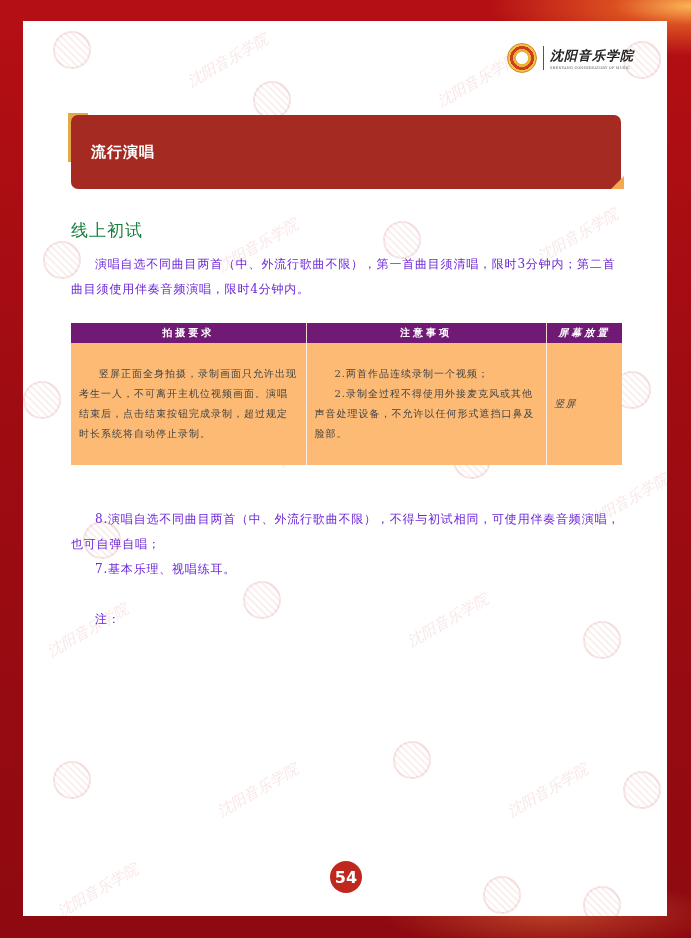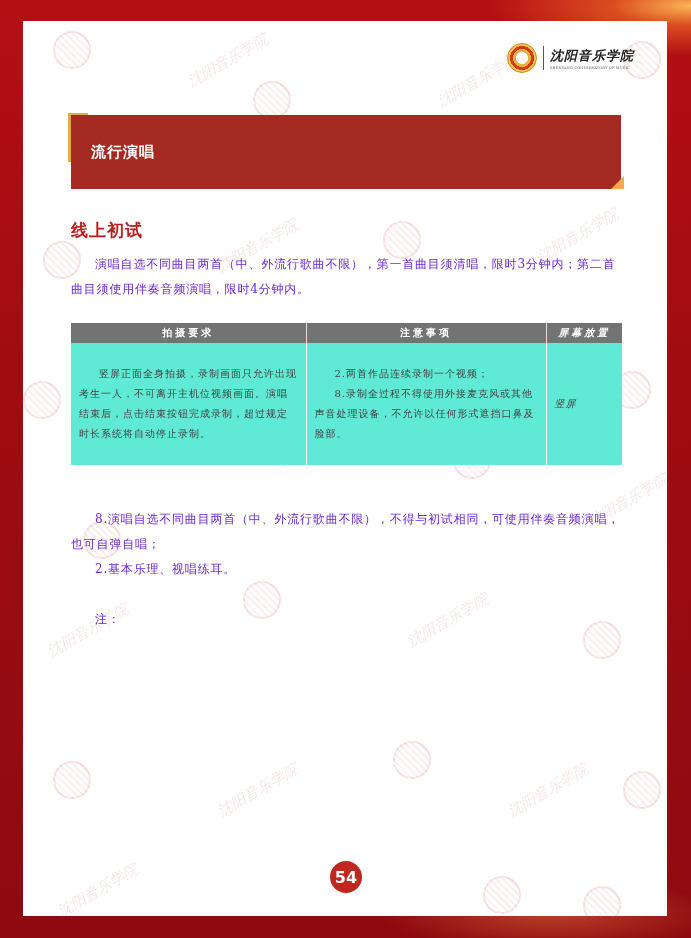--- a/index.html
+++ b/index.html
@@ -41,55 +41,56 @@
     border: 1px solid #c98b2b;
   }
   .logo-divider { width: 1px; height: 24px; background: #555; margin: 0 6px; }
   .logo-text { display: flex; flex-direction: column; }
   .logo-cn { font-size: 13px; font-weight: bold; color: #222; letter-spacing: 1px; font-style: italic; }
   .logo-en { font-size: 3.5px; color: #555; letter-spacing: 0.2px; margin-top: 1px; }
 
   .section-banner {
     position: absolute; left: 48px; top: 94px; width: 550px; height: 74px;
     background: #a42a22;
+    border-radius: 7px;
   }
   .banner-accent-tl {
     position: absolute; left: 45px; top: 92px; width: 20px; height: 49px;
     background: #e2a945;
   }
   .banner-accent-br {
     position: absolute; left: 588px; top: 155px; width: 0; height: 0;
     border-left: 13px solid transparent; border-bottom: 13px solid #f2a950;
   }
   .banner-title {
     position: absolute; left: 20px; top: 28px; font-size: 15px; font-weight: bold;
     color: #ffffff; font-family: "DejaVu Sans", sans-serif; letter-spacing: 1px;
   }
 
   .h2 {
-    position: absolute; left: 48px; font-size: 17px; font-weight: bold;
-    color: #b91c1c; font-family: "DejaVu Sans", sans-serif; letter-spacing: 1px;
+    position: absolute; left: 48px; font-size: 17px; font-weight: normal;
+    color: #15803d; font-family: "DejaVu Sans", sans-serif; letter-spacing: 1px;
   }
   .para {
     position: absolute; left: 48px; width: 556px; font-size: 12px; line-height: 25px;
     color: #6d28d9; letter-spacing: 0.8px;
   }
   .para p { text-indent: 2em; }
 
   table.req {
     position: absolute; left: 48px; top: 302px; width: 551px; border-collapse: collapse;
     font-size: 10px; color: #444;
   }
   table.req th {
-    background: #737373; color: #fff; height: 20px; font-weight: bold;
+    background: #701a75; color: #fff; height: 20px; font-weight: bold;
     font-family: "DejaVu Sans", sans-serif; letter-spacing: 3px; font-size: 10px;
     border-right: 1px solid #f3d9cc;
   }
   table.req td {
-    background: #5eead4; vertical-align: middle; padding: 21px 8px;
+    background: #fdba74; vertical-align: middle; padding: 21px 8px;
     line-height: 20px; letter-spacing: 1px; height: 98px;
     border-right: 1px solid #fbeee6;
   }
   table.req th:last-child, table.req td:last-child { border-right: none; font-style: italic; }
   td .ind { text-indent: 2em; }
   td.center { }
 
   .page-num {
     position: absolute; left: 307px; top: 840px; width: 32px; height: 32px; border-radius: 50%;
     background: #c0281d; color: #fff; font-weight: bold; font-size: 16px;
@@ -167,27 +168,27 @@
         <th>屏幕放置</th>
       </tr>
     </thead>
     <tbody>
       <tr>
         <td>
           <div class="ind">竖屏正面全身拍摄，录制画面只允许出现考生一人，不可离开主机位视频画面。演唱结束后，点击结束按钮完成录制，超过规定时长系统将自动停止录制。</div>
         </td>
         <td>
           <div class="ind">2.两首作品连续录制一个视频；</div>
-          <div class="ind">8.录制全过程不得使用外接麦克风或其他声音处理设备，不允许以任何形式遮挡口鼻及脸部。</div>
+          <div class="ind">2.录制全过程不得使用外接麦克风或其他声音处理设备，不允许以任何形式遮挡口鼻及脸部。</div>
         </td>
         <td class="center">竖屏</td>
       </tr>
     </tbody>
   </table>
 
   <div class="para" style="top:486px">
     <p>8.演唱自选不同曲目两首（中、外流行歌曲不限），不得与初试相同，可使用伴奏音频演唱，也可自弹自唱；</p>
-    <p>2.基本乐理、视唱练耳。</p>
+    <p>7.基本乐理、视唱练耳。</p>
     <p style="margin-top:25px">注：</p>
   </div>
 
   <div class="page-num">54</div>
 </div>
 
 </body></html>

